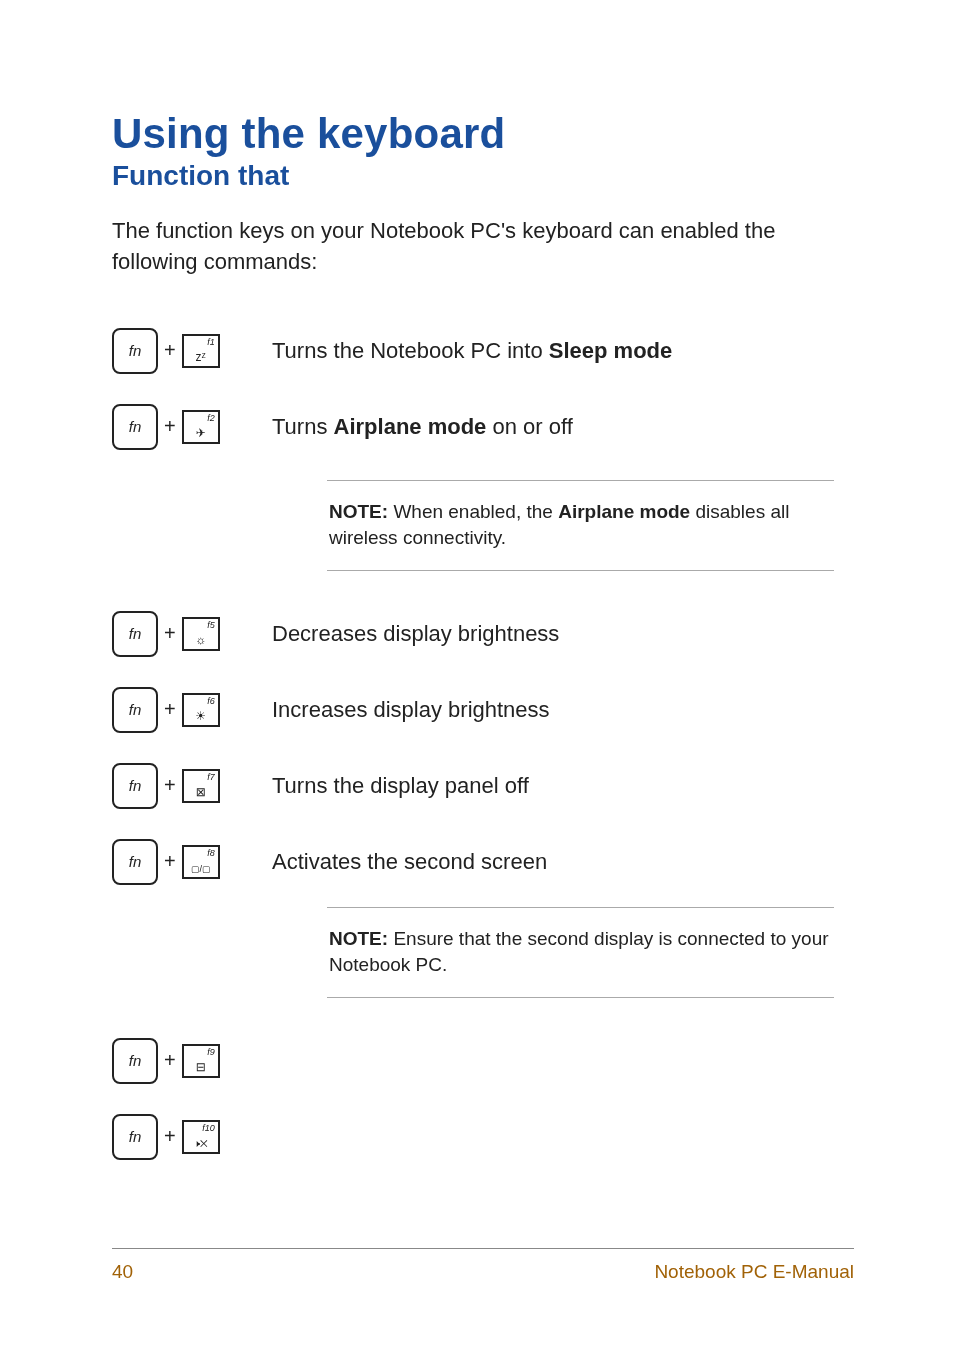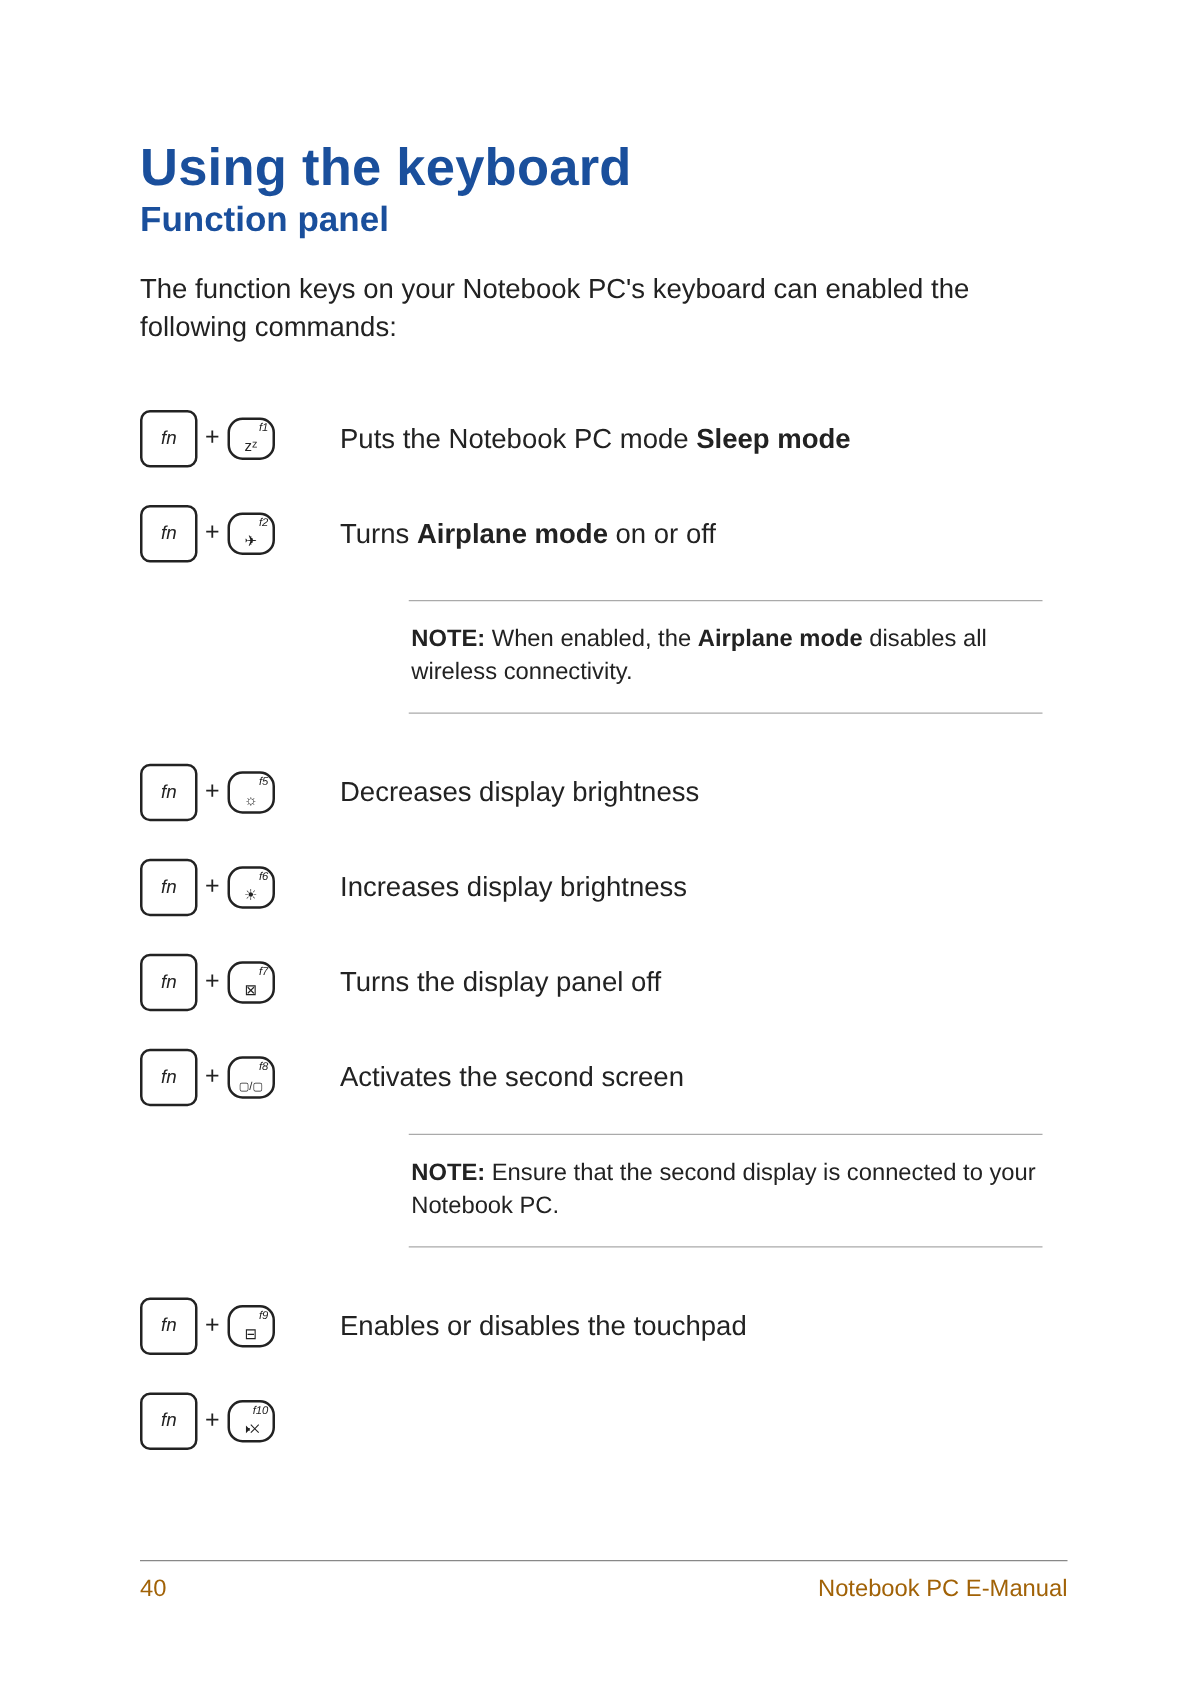--- a/index.html
+++ b/index.html
@@ -60,21 +60,21 @@
     }
     .plus {
       font-size: 20px;
       font-weight: 400;
       color: #222;
     }
     .smallkey {
       width: 38px;
       height: 34px;
       border: 2px solid #222;
-      border-radius: 12px;
+      border-radius: 0;
       display: inline-flex;
       align-items: flex-end;
       justify-content: center;
       position: relative;
       padding-bottom: 3px;
     }
     .smallkey .fnum {
       position: absolute;
       top: 1px;
       right: 3px;
@@ -119,34 +119,34 @@
       justify-content: space-between;
       font-size: 19px;
       color: #a16207;
     }
   </style>
 </head>
 <body>
 
 <div class="page">
   <h1>Using the keyboard</h1>
-  <h2>Function panel</h2>
+  <h2>Function that</h2>
   <p class="intro">The function keys on your Notebook PC's keyboard can enabled the following commands:</p>
 
   <div class="row">
     <div class="keycombo">
       <span class="fnkey">fn</span>
       <span class="plus">+</span>
       <span class="smallkey">
         <span class="fnum">f1</span>
         <span class="glyph">zᶻ</span>
       </span>
     </div>
     <div class="desc">
-      <span>Puts the Notebook PC mode </span><strong>Sleep mode</strong><span></span>
+      <span>Turns the Notebook PC into </span><strong>Sleep mode</strong><span></span>
     </div>
   </div>
 
   <div class="row">
     <div class="keycombo">
       <span class="fnkey">fn</span>
       <span class="plus">+</span>
       <span class="smallkey">
         <span class="fnum">f2</span>
         <span class="glyph">✈</span>
@@ -219,21 +219,20 @@
 
   <div class="row">
     <div class="keycombo">
       <span class="fnkey">fn</span>
       <span class="plus">+</span>
       <span class="smallkey">
         <span class="fnum">f9</span>
         <span class="glyph">⊟</span>
       </span>
     </div>
-    <div class="desc">Enables or disables the touchpad</div>
   </div>
 
   <div class="row">
     <div class="keycombo">
       <span class="fnkey">fn</span>
       <span class="plus">+</span>
       <span class="smallkey">
         <span class="fnum">f10</span>
         <span class="glyph" style="font-size:10px;">🕨✕</span>
       </span>

